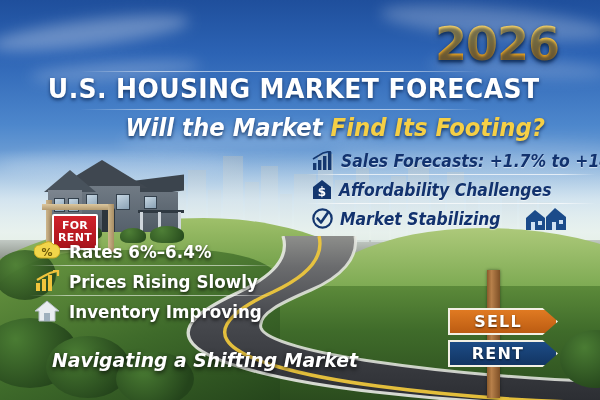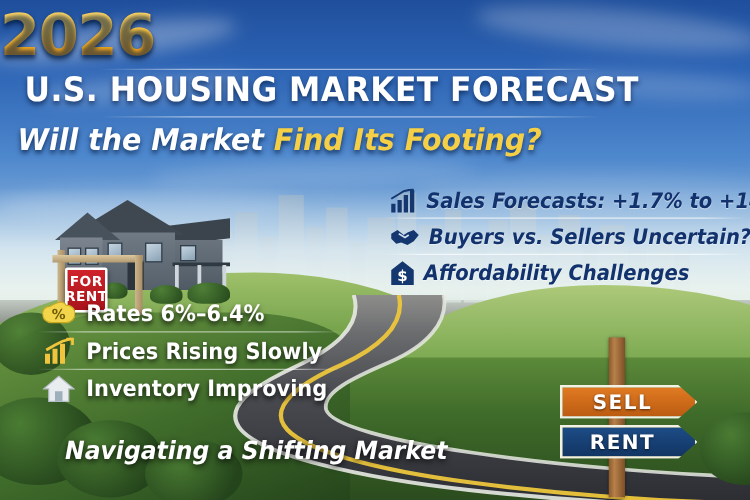--- a/index.html
+++ b/index.html
@@ -63,21 +63,21 @@
   .bush {
     position:absolute; border-radius:50%;
     background:radial-gradient(circle at 35% 30%, #4a7c33, #24441b 75%);
   }
 
   .road2 {
     position:absolute; left:115px; top:236px; width:500px; height:170px;
   }
 
   
-  .title-wrap { position:absolute; left:0; top:4px; width:559px; text-align:left; }
+  .title-wrap { position:absolute; left:0; top:20px; width:559px; text-align:right; }
   .year {
     font-size:46px; font-weight:800; letter-spacing:-1px; line-height:48px;
     font-family:"DejaVu Sans", sans-serif;
     background:linear-gradient(180deg,#ffe07a 0%, #fdc63f 42%, #f0a51d 72%, #d98a10 100%);
     -webkit-background-clip:text; background-clip:text; color:transparent;
     text-shadow:0 2px 3px rgba(0,30,70,.55);
     filter:drop-shadow(0 2px 2px rgba(0,25,60,.5));
   }
   .rule {
     height:1px; margin:3px auto 0; width:400px;
@@ -178,21 +178,21 @@
   .shrub { position:absolute; border-radius:50% 50% 35% 35%;
     background:radial-gradient(circle at 35% 25%, #4e7f36, #24471b); }
 
   .sign-post { position:absolute; left:8px; top:52px; width:6px; height:56px;
     background:linear-gradient(90deg,#cdb68c,#a88d63); }
   .sign-arm { position:absolute; left:4px; top:56px; width:72px; height:6px;
     background:linear-gradient(180deg,#dcc79f,#b39a70); }
   .sign-post2 { position:absolute; left:70px; top:56px; width:6px; height:48px;
     background:linear-gradient(90deg,#cdb68c,#a88d63); }
   .for-sale {
-    position:absolute; left:14px; top:66px; width:34px; height:36px;
+    position:absolute; left:14px; top:66px; width:46px; height:36px;
     background:linear-gradient(180deg,#d0222a,#a8141c);
     border:2px solid #ffffff; border-radius:2px;
     display:flex; flex-direction:column; align-items:center; justify-content:center;
     color:#fff; font-family:"DejaVu Sans", sans-serif; font-weight:800;
     font-size:11px; line-height:12px; letter-spacing:.3px;
     box-shadow:0 2px 4px rgba(0,0,0,.4);
   }
 
   
   .signpost { position:absolute; left:440px; top:272px; width:160px; height:128px; }
@@ -346,41 +346,50 @@
           <rect x="1" y="12" width="3.4" height="7" fill="#14376f"></rect>
           <rect x="6" y="9" width="3.4" height="10" fill="#14376f"></rect>
           <rect x="11" y="5" width="3.4" height="14" fill="#14376f"></rect>
           <rect x="16" y="1" width="3.4" height="18" fill="#14376f"></rect>
           <path d="M1 8 L6 5 L11 2 L19 0" stroke="#14376f" stroke-width="1.6" fill="none"></path>
         </svg>
       </span>
       <span class="lbl-r">Sales Forecasts: +1.7% to +14%</span>
     </div>
 
-    <div class="row-r">
-      <span>
-        <svg width="24" height="20" viewBox="0 0 24 20">
-          <path d="M1 7 L6 4 L11 8 L14 6 L19 4 L23 8 L19 13 L14 16 L9 14 L5 15 L1 11 Z" fill="#14376f"></path>
-          <path d="M7 7 L12 10 L15 8" stroke="#cfe0f2" stroke-width="1.3" fill="none"></path>
-        </svg>
-      </span>
-      <span class="lbl-r">Buyers vs. Sellers Uncertain?</span>
-
-    </div>
 
     <div class="row-r">
       <span>
         <svg width="20" height="21" viewBox="0 0 20 21">
           <path d="M10 1 L19 8 L19 20 L1 20 L1 8 Z" fill="#14376f"></path>
           <text x="10" y="17" text-anchor="middle" font-family="DejaVu Sans, sans-serif" font-size="12" font-weight="bold" fill="#ffffff">$</text>
         </svg>
       </span>
       <span class="lbl-r">Affordability Challenges</span>
     </div>
 
+    <div class="row-r">
+      <span>
+        <svg width="21" height="21" viewBox="0 0 21 21">
+          <circle cx="10.5" cy="10.5" r="9.2" fill="none" stroke="#14376f" stroke-width="2.2"></circle>
+          <path d="M5.5 10.5 L9 14.5 L16 4.5" stroke="#14376f" stroke-width="2.6" fill="none" stroke-linecap="round" stroke-linejoin="round"></path>
+        </svg>
+      </span>
+      <span class="lbl-r">Market Stabilizing</span>
+      <span style="margin-left:3px;">
+        <svg width="42" height="24" viewBox="0 0 42 24">
+          <path d="M10 3 L20 11 L20 23 L1 23 L1 11 Z" fill="#1b4b8a"></path>
+          <rect x="6" y="15" width="4" height="8" fill="#cfe0f2"></rect>
+          <rect x="13" y="14" width="4" height="4" fill="#cfe0f2"></rect>
+          <path d="M30 1 L41 10 L41 23 L21 23 L21 10 Z" fill="#1b4b8a"></path>
+          <rect x="27" y="15" width="4" height="8" fill="#cfe0f2"></rect>
+          <rect x="34" y="13" width="4" height="4" fill="#cfe0f2"></rect>
+        </svg>
+      </span>
+    </div>
   </div>
 
   <div class="list-left">
 
     <div class="row-l">
       <span>
         <svg width="26" height="21" viewBox="0 0 26 21">
           <path d="M6 4 C2 4 0 7 0 10 C0 14 3 17 7 17 L19 17 C23 17 26 14 26 10 C26 6 23 3 19 3.4 C18 1 15 0 12 1.2 C10 2 8 3 6 4 Z" fill="#f2d54a" stroke="#c9a91f" stroke-width="1"></path>
           <text x="13" y="14.5" text-anchor="middle" font-family="DejaVu Sans, sans-serif" font-size="11" font-weight="bold" fill="#6e5a08">%</text>
         </svg>

